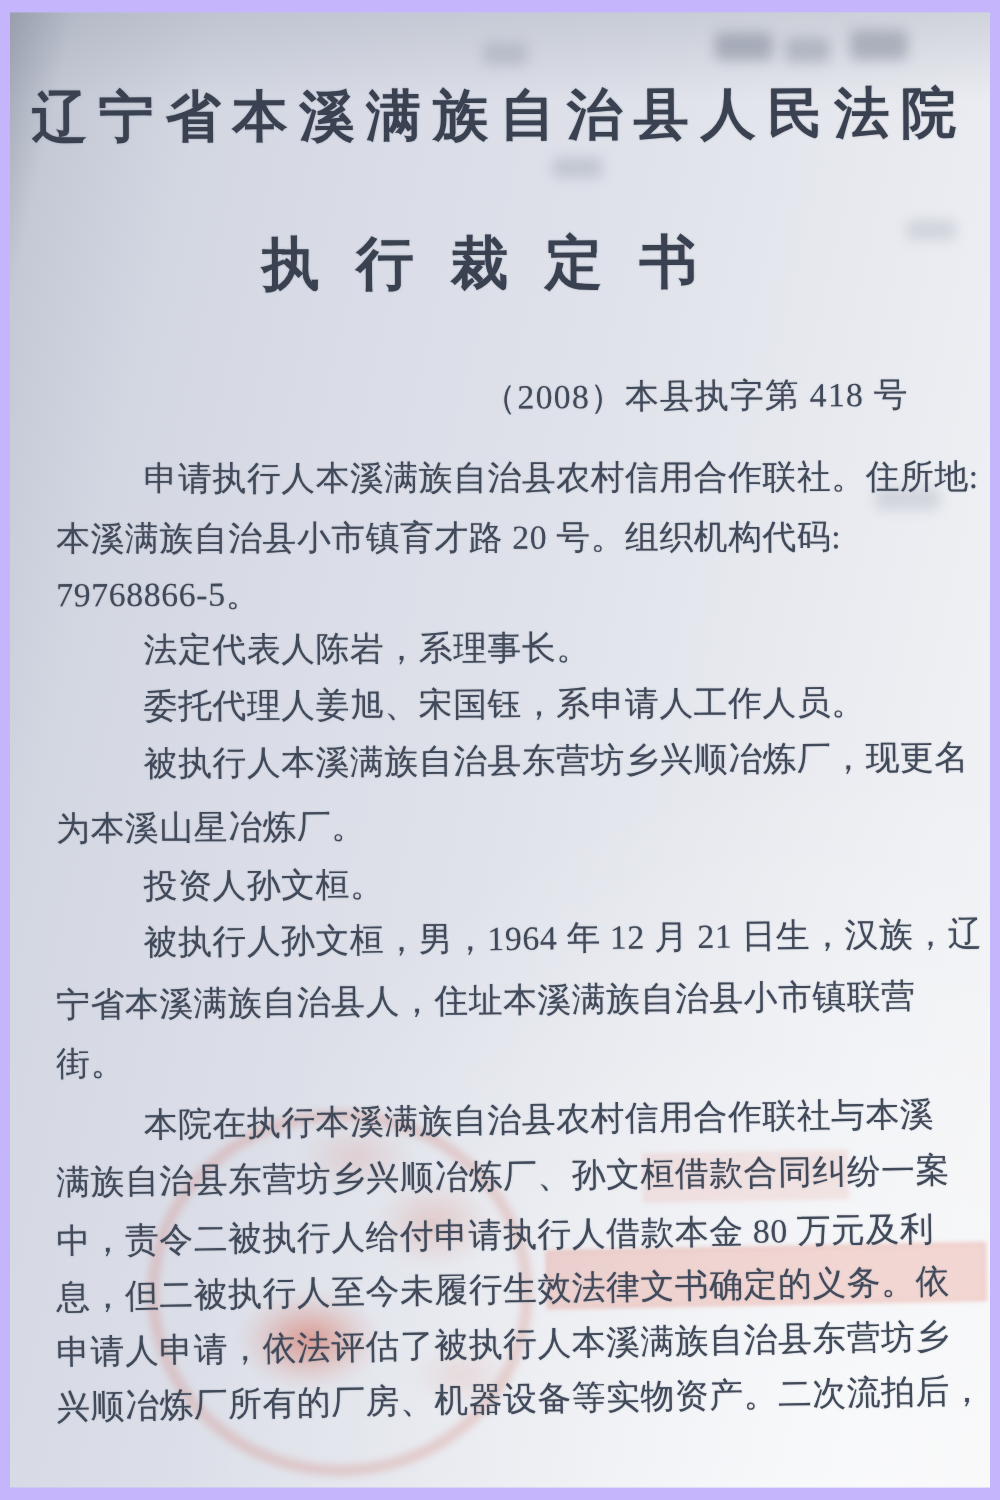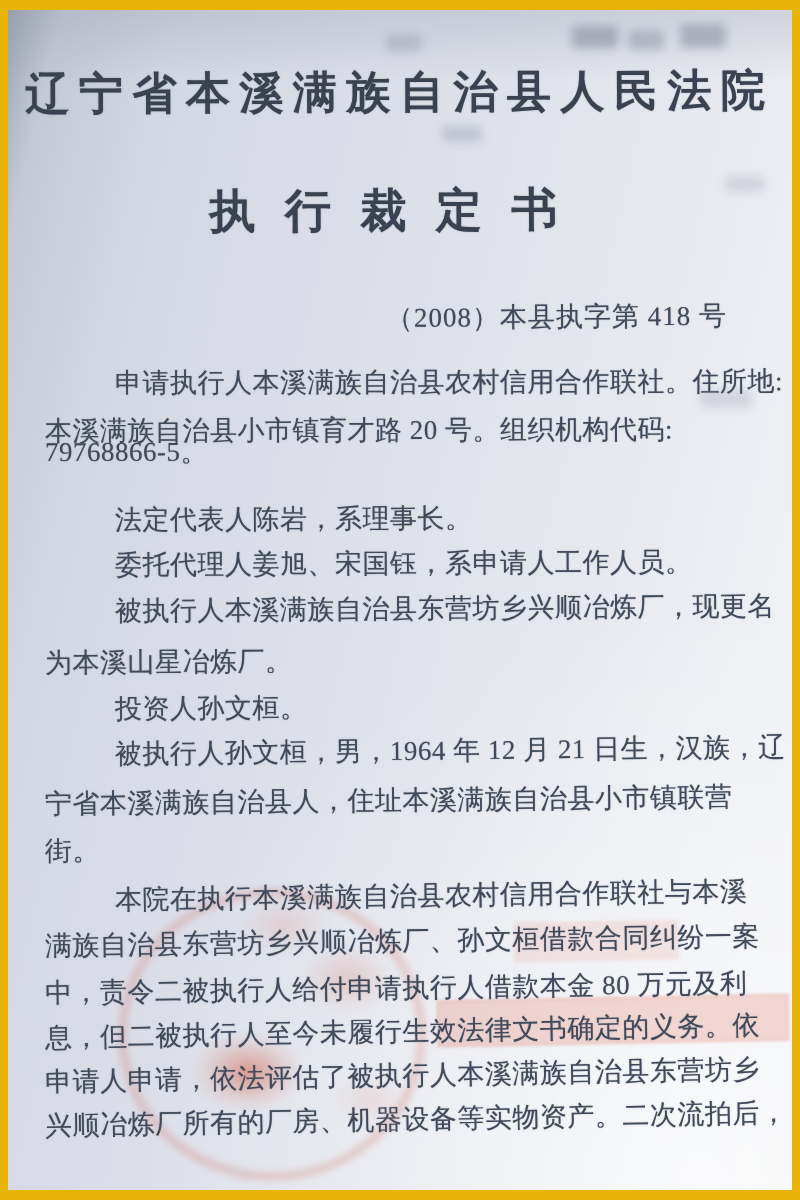--- a/index.html
+++ b/index.html
@@ -5,21 +5,21 @@
   html, body {
     margin: 0;
     padding: 0;
     background: #f1f1f1;
     font-family: "Liberation Serif", "DejaVu Serif", serif;
   }
   .page {
     position: relative;
     width: 800px;
     height: 1200px;
-    background: #eab308;
+    background: #c4b5fd;
     overflow: hidden;
   }
   
   .photo-frame {
     position: absolute;
     left: 8px; top: 10px; right: 8px; bottom: 10px;
     background:
       radial-gradient(130% 90% at 88% 100%, rgba(255,255,255,0.60) 0%, rgba(255,255,255,0) 55%),
       linear-gradient(180deg, rgba(140,147,162,0.28) 0%, rgba(140,147,162,0) 6%),
       linear-gradient(103deg, #9da3b1 0%, #c4c9d5 5%, #d3d7e2 16%, #dadde7 32%, #dfe2ea 50%, #e7e9ef 68%, #eef0f4 85%, #f2f3f5 100%);
@@ -132,21 +132,21 @@
   <div class="hl hl2"></div>
   <div class="hl hl1"></div>
 
   <h1 class="court-name">辽宁省本溪满族自治县人民法院</h1>
   <h2 class="doc-title">执 行 裁 定 书</h2>
   <div class="case-no">（2008）本县执字第 418 号</div>
 
   <div id="bodyLines">
       <div class="bline" style="top: 365px; left: 115px; transform: rotate(-0.15deg);">申请执行人本溪满族自治县农村信用合作联社。住所地:</div>
       <div class="bline" style="top: 413px; left: 45px; transform: rotate(-0.15deg);">本溪满族自治县小市镇育才路 20 号。组织机构代码:</div>
-      <div class="bline" style="top: 434px; left: 45px; transform: rotate(-0.15deg);">79768866-5。</div>
+      <div class="bline" style="top: 458px; left: 45px; transform: rotate(-0.15deg);">79768866-5。</div>
       <div class="bline" style="top: 502px; left: 115px; transform: rotate(-0.3deg);">法定代表人陈岩，系理事长。</div>
       <div class="bline" style="top: 547px; left: 115px; transform: rotate(-0.3deg);">委托代理人姜旭、宋国钰，系申请人工作人员。</div>
       <div class="bline" style="top: 593px; left: 115px; transform: rotate(-0.45deg);">被执行人本溪满族自治县东营坊乡兴顺冶炼厂，现更名</div>
       <div class="bline" style="top: 645px; left: 45px; transform: rotate(-0.45deg);">为本溪山星冶炼厂。</div>
       <div class="bline" style="top: 691px; left: 115px; transform: rotate(-0.45deg);">投资人孙文桓。</div>
       <div class="bline" style="top: 736px; left: 115px; transform: rotate(-0.6deg);">被执行人孙文桓，男，1964 年 12 月 21 日生，汉族，辽</div>
       <div class="bline" style="top: 786px; left: 45px; transform: rotate(-0.6deg);">宁省本溪满族自治县人，住址本溪满族自治县小市镇联营</div>
       <div class="bline" style="top: 833px; left: 45px; transform: rotate(-0.6deg);">街。</div>
       <div class="bline" style="top: 882px; left: 115px; transform: rotate(-0.8deg);">本院在执行本溪满族自治县农村信用合作联社与本溪</div>
       <div class="bline" style="top: 928px; left: 45px; transform: rotate(-0.8deg);">满族自治县东营坊乡兴顺冶炼厂、孙文桓借款合同纠纷一案</div>

